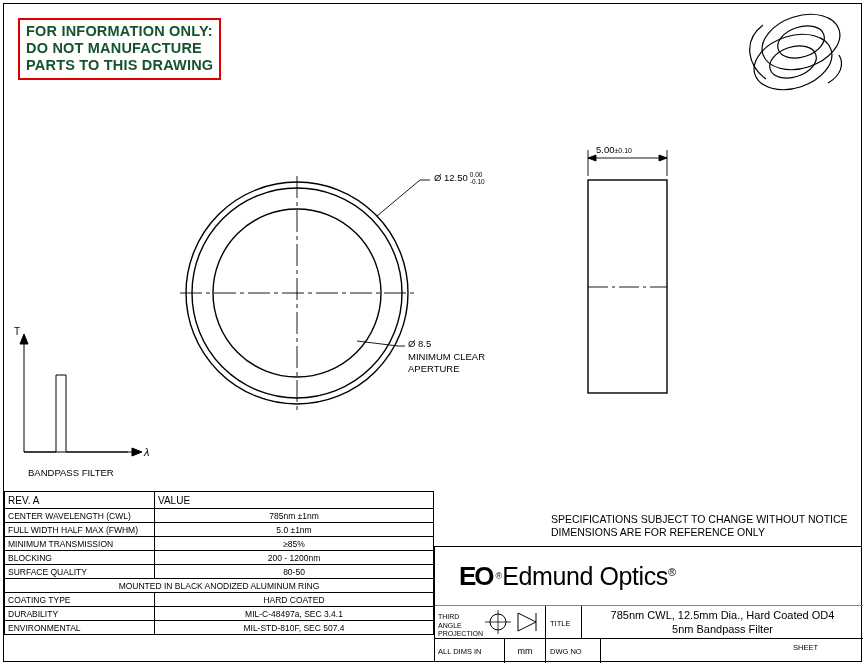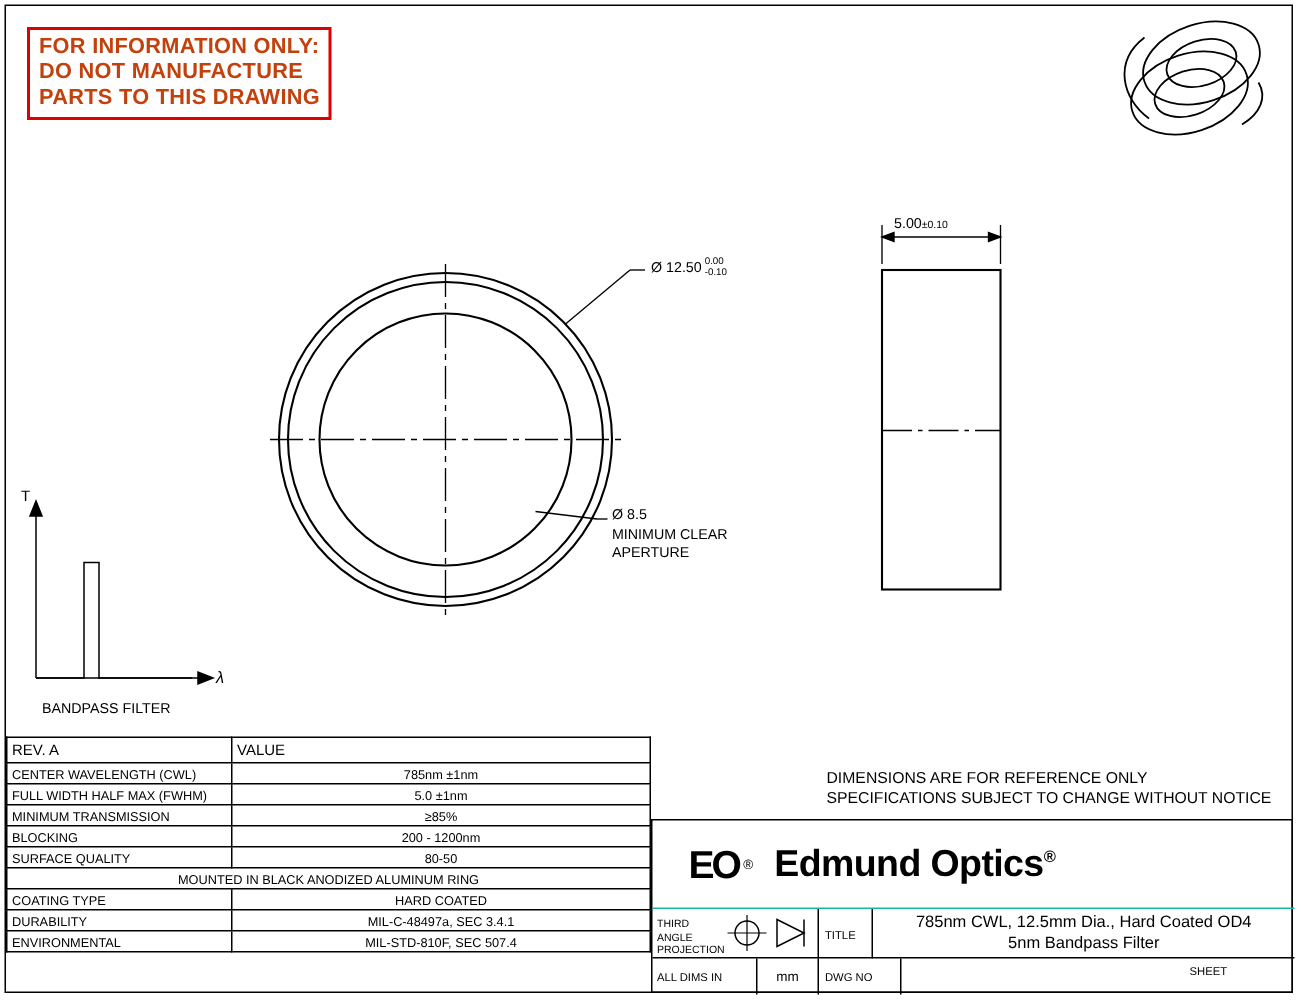--- a/index.html
+++ b/index.html
@@ -14,21 +14,21 @@
   .frame{
     position:absolute;left:3px;top:3px;width:859px;height:659px;
     border:1px solid #000;
     box-sizing:border-box;
   }
   
   .warning{
     position:absolute;left:18px;top:18px;
     border:2px solid #e00000;
     padding:3px 6px 4px 6px;
-    color:#c2410c;
+    color:#14532d;
     font-weight:bold;
     font-size:14.5px;
     line-height:17px;
     letter-spacing:.2px;
     background:#fff;
   }
   .warning div{white-space:nowrap;}
   
   svg.canvas{position:absolute;left:0;top:0;width:867px;height:667px;}
   
@@ -66,21 +66,21 @@
   .eo-mark{
     margin-left:24px;display:flex;align-items:center;
   }
   .eo-mark .glyph{
     font-family:"Liberation Sans", sans-serif;
     font-weight:bold;font-size:26px;letter-spacing:-2px;
     border:0;
   }
   .eo-mark .reg{font-size:9px;vertical-align:super;margin-left:3px;}
   .eo-name{
-    margin-left:14px;font-size:25px;font-weight:bold;letter-spacing:-.4px;text-align:right;
+    margin-left:0;font-size:25px;font-weight:normal;letter-spacing:-.4px;text-align:right;
   }
   .eo-name sup{font-size:11px;}
   .tb-row{
     position:absolute;left:0;height:57px;width:428px;top:59px;
   }
   .cell{
     position:absolute;border-right:1px solid #000;box-sizing:border-box;
     font-size:7px;
   }
   .proj{
@@ -232,22 +232,22 @@
     <tr>
       <td class="k">ENVIRONMENTAL</td>
       <td class="v">MIL-STD-810F, SEC 507.4</td>
     </tr>
   </tbody>
 </table>
 
 <div style="position:absolute;left:4px;top:599px;width:150px;height:0;"></div>
 
 <div class="notes">
+  <div>SPECIFICATIONS SUBJECT TO CHANGE WITHOUT NOTICE</div>
   <div>DIMENSIONS ARE FOR REFERENCE ONLY</div>
-  <div>SPECIFICATIONS SUBJECT TO CHANGE WITHOUT NOTICE</div>
 </div>
 
 <div class="tb">
   <div class="tb-logo">
     <div class="eo-mark">
       <span class="glyph">EO</span>
       <span class="reg">®</span>
     </div>
     <div class="eo-name">
       <span>Edmund Optics</span><sup>®</sup>

